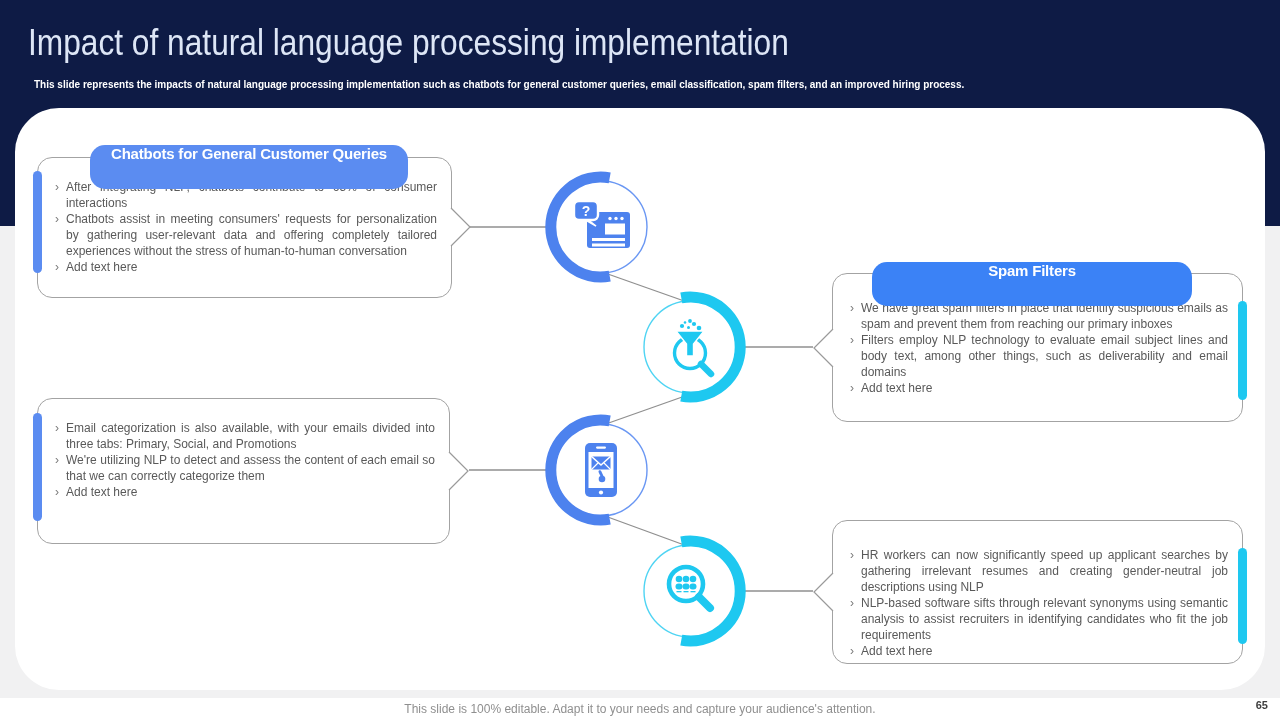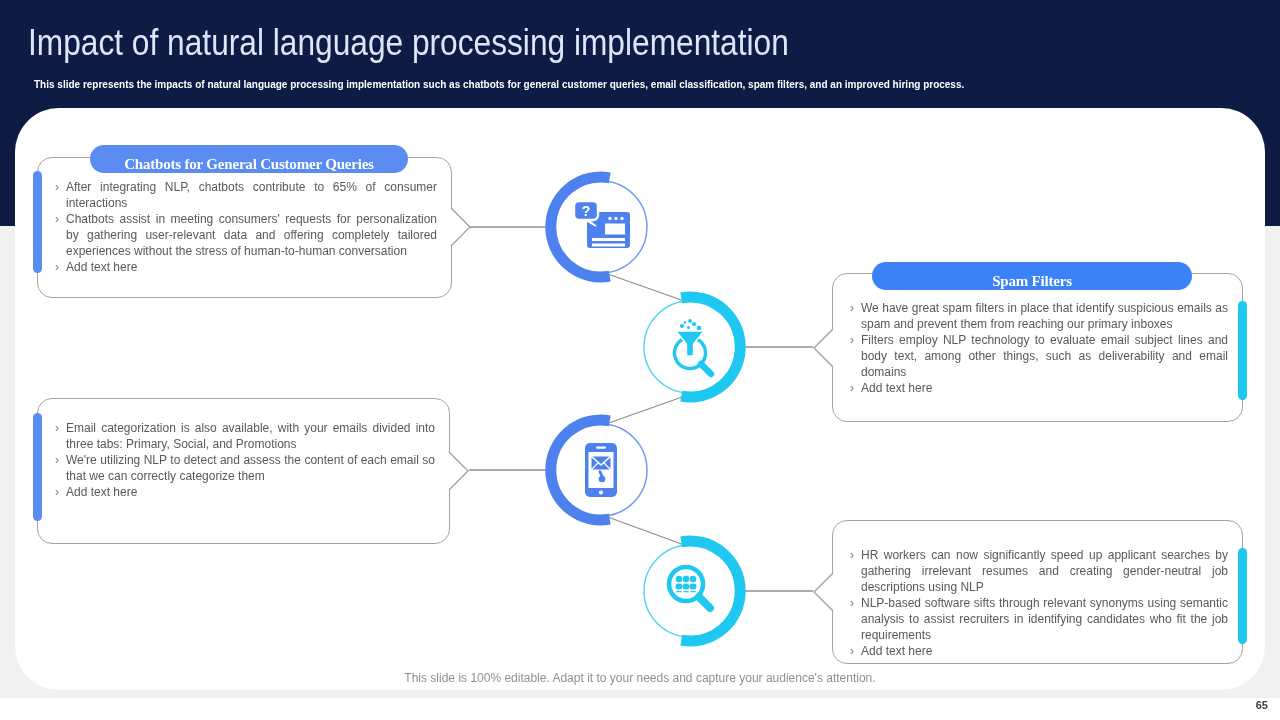--- a/index.html
+++ b/index.html
@@ -21,22 +21,22 @@
   
   .diagram{position:absolute;left:0;top:0;width:1280px;height:720px;z-index:5;pointer-events:none;}
 
   
   .box{position:absolute;background:#ffffff;border:1px solid #a3a3a3;border-radius:15px;z-index:10;}
   .box-chatbots{left:37px;top:157px;width:413px;height:139px;}
   .box-spam{left:832px;top:273px;width:409px;height:147px;}
   .box-email{left:37px;top:398px;width:411px;height:144px;}
   .box-hiring{left:832px;top:520px;width:409px;height:142px;}
 
-  .pill{position:absolute;height:28px;border-radius:15px;color:#ffffff;font-weight:bold;font-size:15px;
-        display:flex;align-items:flex-end;justify-content:center;white-space:nowrap;letter-spacing:-0.2px;font-family:Liberation Serif, serif;}
+  .pill{position:absolute;height:44px;border-radius:15px;color:#ffffff;font-weight:bold;font-size:15px;
+        display:flex;align-items:flex-start;justify-content:center;white-space:nowrap;letter-spacing:-0.2px;}
   .pill-blue{background:#5b8cf1;}
   .pill-cyan{background:#3b82f6;}
   .box-chatbots .pill{left:52px;top:-13px;width:318px;}
   .box-spam .pill{left:39px;top:-12px;width:320px;}
   .box-email .pill{left:52px;top:-11px;width:320px;}
   .box-hiring .pill{left:39px;top:-12px;width:320px;}
 
   .accent{position:absolute;width:9px;border-radius:5px;}
   .accent-blue{background:#5b8cf1;}
   .accent-cyan{background:#1ec8f0;}
@@ -53,21 +53,21 @@
 
   .chev{position:absolute;overflow:visible;}
   .chev-right{right:-21px;width:22px;height:40px;}
   .chev-left{left:-21px;width:22px;height:40px;}
   .box-chatbots .chev{top:49px;}
   .box-email .chev{top:52px;}
   .box-spam .chev{top:54px;}
   .box-hiring .chev{top:51px;}
 
   
-  .footer-note{position:absolute;left:0;top:667px;width:1280px;height:22px;line-height:22px;
+  .footer-note{position:absolute;left:0;top:698px;width:1280px;height:22px;line-height:22px;
                text-align:center;font-size:12px;color:#8f8f8f;z-index:2;}
   .page-num{position:absolute;right:12px;top:699px;font-size:11px;font-weight:bold;color:#3d3d3d;z-index:3;}
 </style>
 </head>
 <body>
 
 <div class="band-navy"></div>
 <div class="band-gray"></div>
 <div class="band-footer"></div>
 <div class="card"></div>

